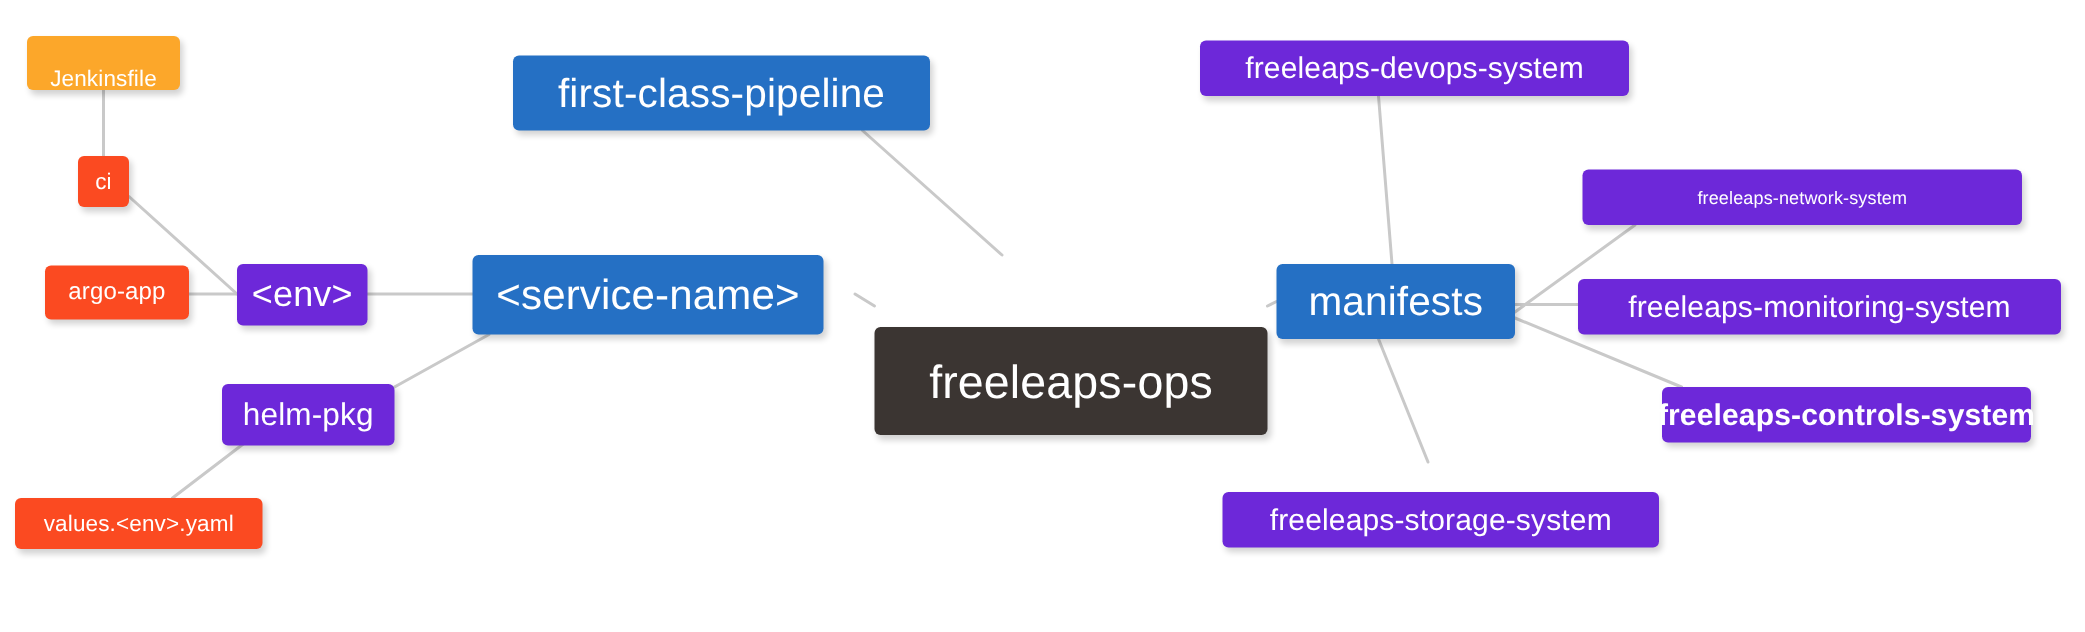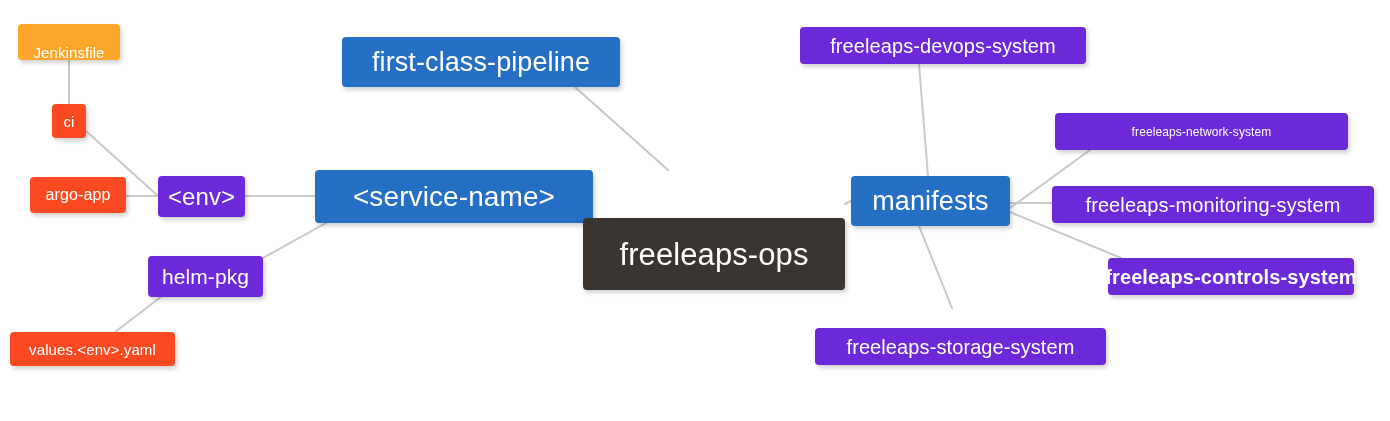--- a/index.html
+++ b/index.html
@@ -87,21 +87,21 @@
       </div>
       <div class="node n-green" style="left: 148px; top: 256px; width: 115px; height: 41px; font-size: 21px;">
         <span class="node-label">helm-pkg</span>
       </div>
       <div class="node n-red" style="left: 10px; top: 332px; width: 165px; height: 34px; font-size: 15px;">
         <span class="node-label">values.&lt;env&gt;.yaml</span>
       </div>
       <div class="node n-blue" style="left: 314px; top: 37px; width: 278px; height: 50px; font-size: 27px; margin-left: 28px;">
         <span class="node-label">first-class-pipeline</span>
       </div>
-      <div class="node n-blue" style="left: 315px; top: 170px; width: 278px; height: 53px; font-size: 28px; align-items: center;">
+      <div class="node n-blue" style="left: 315px; top: 170px; width: 234px; height: 53px; font-size: 28px; align-items: center;">
         <span class="node-label">&lt;service-name&gt;</span>
       </div>
       <div class="node n-root" style="left: 583px; top: 170px; width: 262px; height: 72px; font-size: 31px; margin-top: 48px;">
         <span class="node-label">freeleaps-ops</span>
       </div>
       <div class="node n-blue" style="left: 851px; top: 176px; width: 159px; height: 50px; font-size: 27px;">
         <span class="node-label">manifests</span>
       </div>
       <div class="node n-green" style="left: 800px; top: 27px; width: 286px; height: 37px; font-size: 20px;">
         <span class="node-label">freeleaps-devops-system</span>

